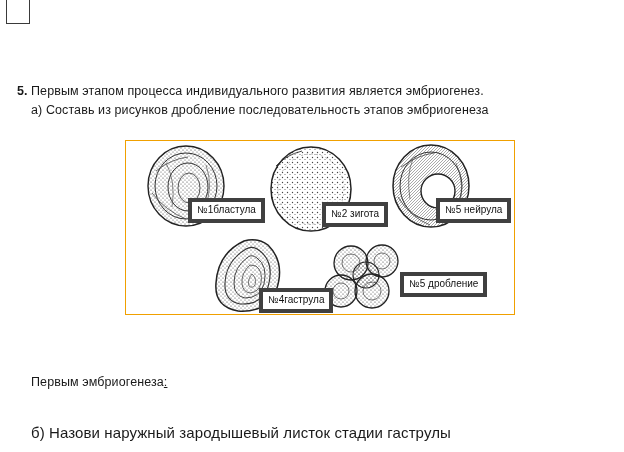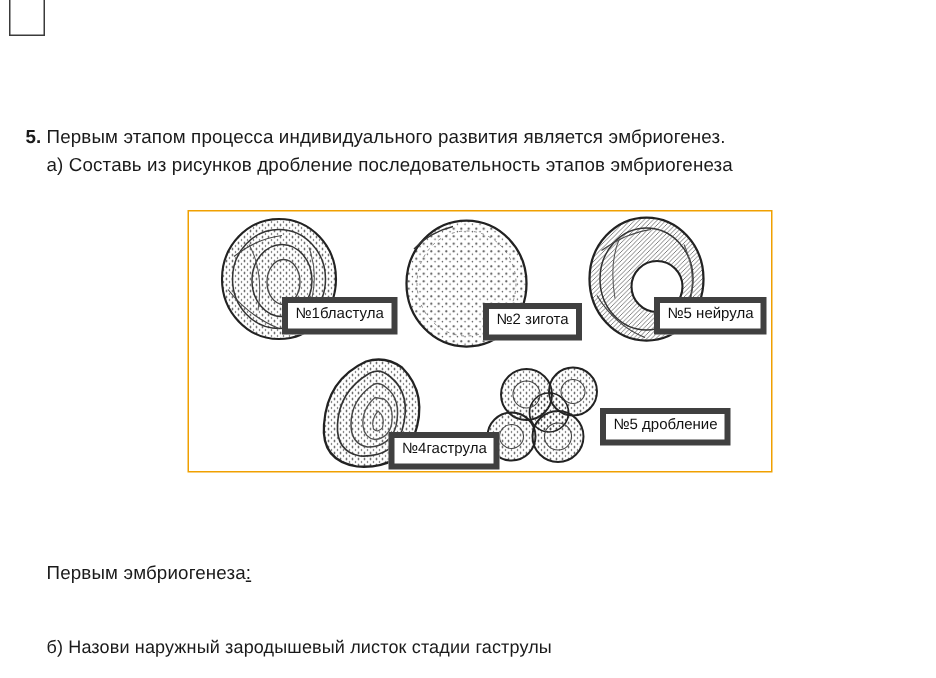--- a/index.html
+++ b/index.html
@@ -96,21 +96,21 @@
     letter-spacing: .1px;
     white-space: nowrap;
   }
   .stages-line .underlined {
     text-decoration: underline;
   }
   .q-sub-b {
     position: absolute;
     left: 31px;
     top: 424px;
-    font-size: 12px;
+    font-size: 15px;
     letter-spacing: .1px;
     white-space: nowrap;
   }
 </style>
 </head>
 <body>
 
 <div class="corner-box"></div>
 
 <div class="q-number">5.</div>

